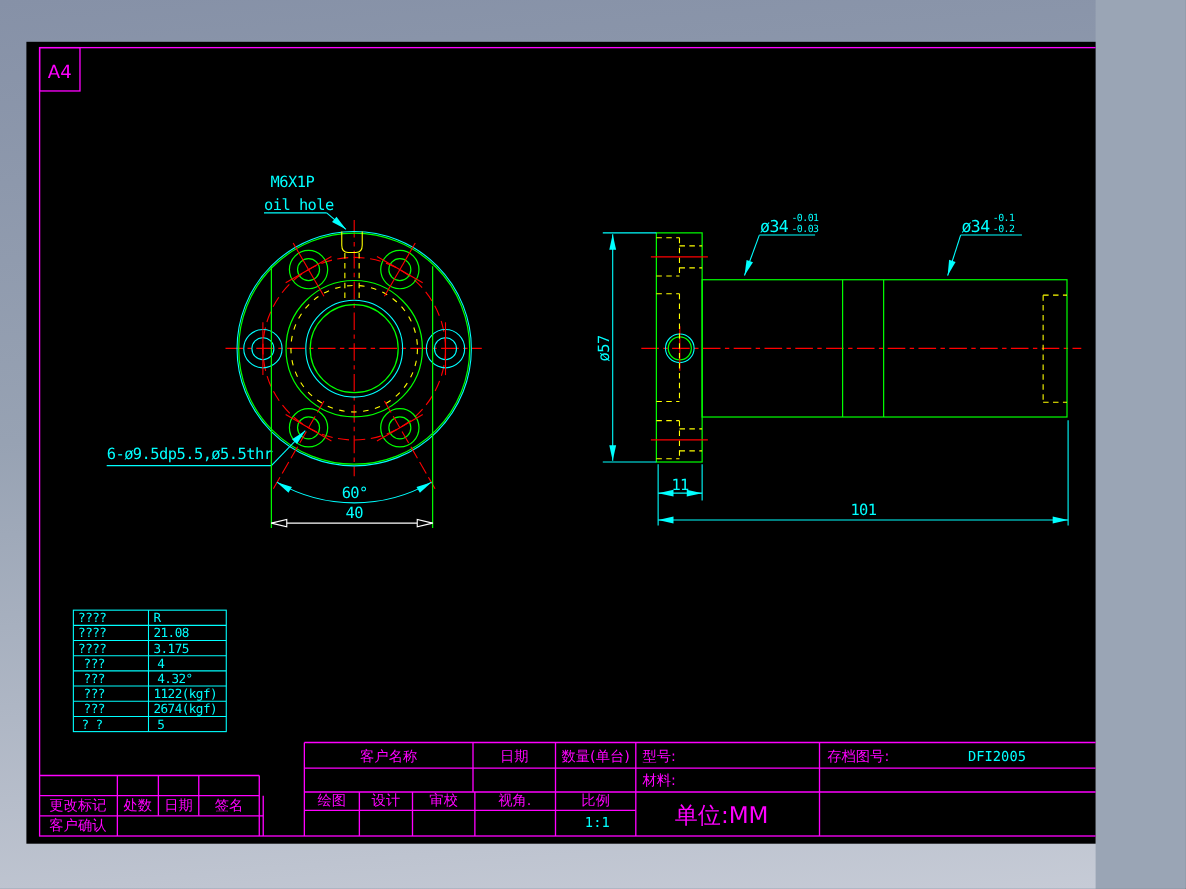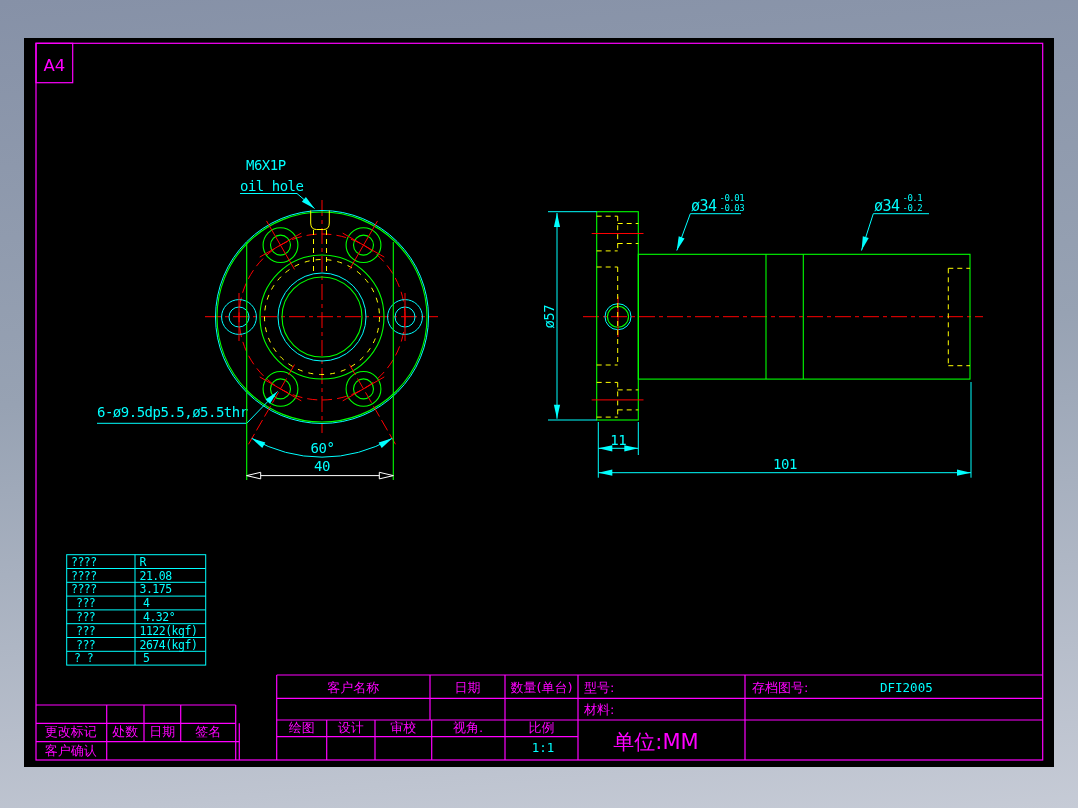--- a/index.html
+++ b/index.html
@@ -1,16 +1,16 @@
 <!DOCTYPE html>
 <html><head>
 <meta charset="utf-8">
 <style>
   html,body{margin:0;padding:0;background:#9aa5b5;}
-  #window{position:relative;width:1078px;height:808px;overflow:hidden;
+  #window{position:relative;width:996px;height:808px;overflow:hidden;
     background:linear-gradient(175deg,#8691a7 0%,#97a2b3 45%,#c6cbd6 100%);
     font-family:"DejaVu Sans",sans-serif;}
   svg{position:absolute;left:0;top:0;}
   text{user-select:none;}
   .dim{font-family:"DejaVu Sans Mono",monospace;fill:#00ffff;font-size:14px;letter-spacing:-0.5px;}
   .dimbig{font-family:"DejaVu Sans Mono",monospace;fill:#00ffff;font-size:15px;letter-spacing:-0.5px;}
   .tol{font-family:"DejaVu Sans Mono",monospace;fill:#00ffff;font-size:9px;letter-spacing:-0.5px;}
   .tbl{font-family:"DejaVu Sans Mono",monospace;fill:#00ffff;font-size:11.5px;letter-spacing:-0.5px;}
   .cjk{font-family:"DejaVu Sans",sans-serif;fill:#ff00ff;font-size:13px;}
   .cjkbig{font-family:"DejaVu Sans",sans-serif;fill:#ff00ff;font-size:21px;}

